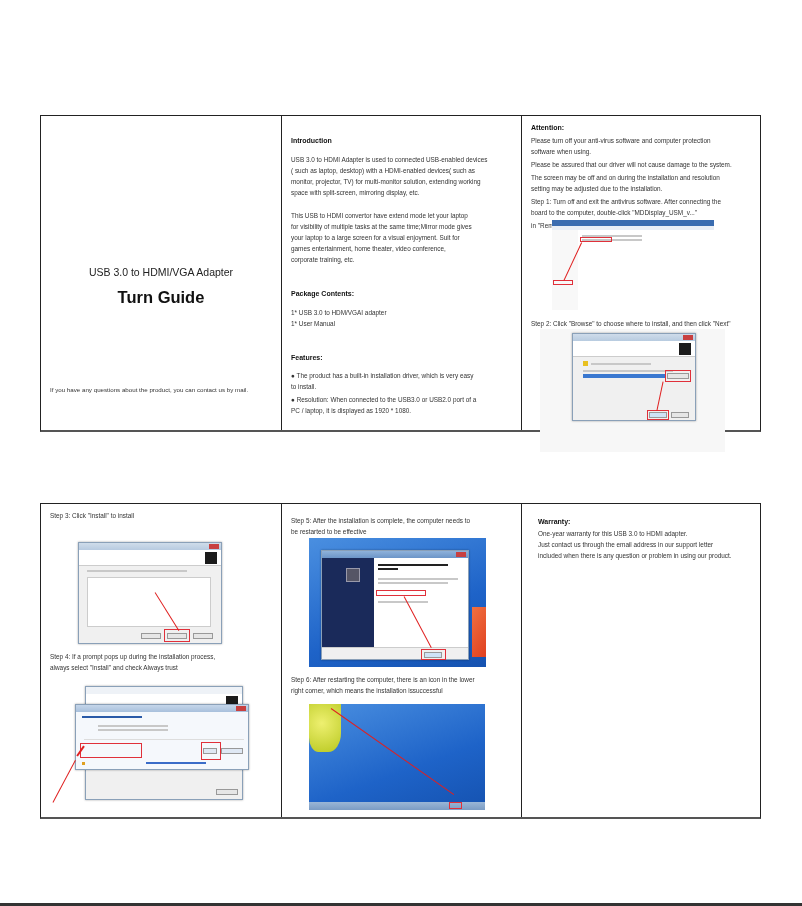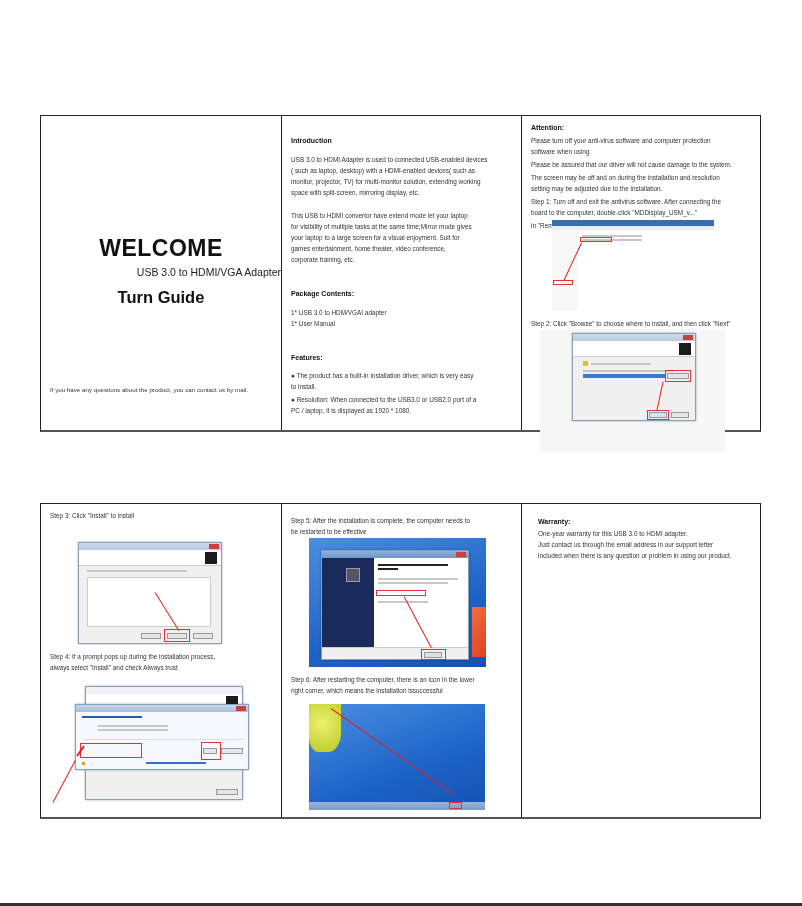--- a/index.html
+++ b/index.html
@@ -12,21 +12,21 @@
   .col { position: absolute; top: 0; bottom: 0; }
   .col.c1 { left: 0; width: 240px; }
   .col.c2 { left: 240px; width: 240px; border-left: 1.5px solid #222; }
   .col.c3 { left: 480px; width: 240px; border-left: 1.5px solid #222; }
 
   .p { font-size: 6.4px; line-height: 11px; color: #333; }
   .h { font-size: 7px; font-weight: bold; color: #111; }
 
   
   .welcome { position: absolute; top: 119px; left: 0; width: 240px; text-align: center; font-size: 23px; font-weight: 900; letter-spacing: 0.5px; color: #111; font-family: "Liberation Sans", sans-serif; }
-  .subtitle { position: absolute; top: 150px; left: 0; width: 240px; text-align: right; font-size: 10.5px; color: #222; }
+  .subtitle { position: absolute; top: 150px; left: 0; width: 240px; text-align: center; font-size: 10.5px; color: #222; }
   .guide { position: absolute; top: 172px; left: 0; width: 240px; text-align: center; font-size: 16.5px; font-weight: bold; color: #111; }
   .contact { position: absolute; top: 270px; left: 9px; font-size: 6.2px; color: #333; white-space: nowrap; }
 
   .abs { position: absolute; }
 
   
   .shot { position: absolute; background: #f4f4f4; overflow: hidden; }
   .win { position: absolute; background: #f0f0f0; border: 1px solid #8aa0b8; box-shadow: 0 0 2px rgba(0,0,0,0.35); }
   .win .titlebar { position: absolute; left: 0; right: 0; top: 0; height: 7px; background: linear-gradient(#cfdcea, #b8cbe0); }
   .win .head { position: absolute; left: 0; right: 0; top: 7px; height: 16px; background: #fff; border-bottom: 1px solid #ccc; }
@@ -38,21 +38,20 @@
   .closebtn { position: absolute; right: 2px; top: 1px; width: 10px; height: 5px; background: #c84040; }
   .desk { position: absolute; background: linear-gradient(160deg, #4a8fe0 0%, #1e63c8 60%, #1552b0 100%); }
   .taskbar { position: absolute; left: 0; right: 0; bottom: 0; height: 8px; background: linear-gradient(#9ab6d6, #7b9cc4); }
 </style>
 </head>
 <body>
 
 <div class="sheet top">
 
   <div class="col c1">
-    <div class="welcome">WELCOME</div>
     <div class="subtitle">USB 3.0 to HDMI/VGA Adapter</div>
     <div class="guide">Turn Guide</div>
     <div class="contact">If you have any questions about the product, you can contact us by mail.</div>
   </div>
 
   <div class="col c2">
     <div class="abs h" style="left:9px;top:21px;">Introduction</div>
     <div class="abs p" style="left:9px;top:38px;">
       <div>USB 3.0 to HDMI Adapter is used to connected USB-enabled devices</div>
       <div>( such as laptop, desktop) with a HDMI-enabled devices( such as</div>

